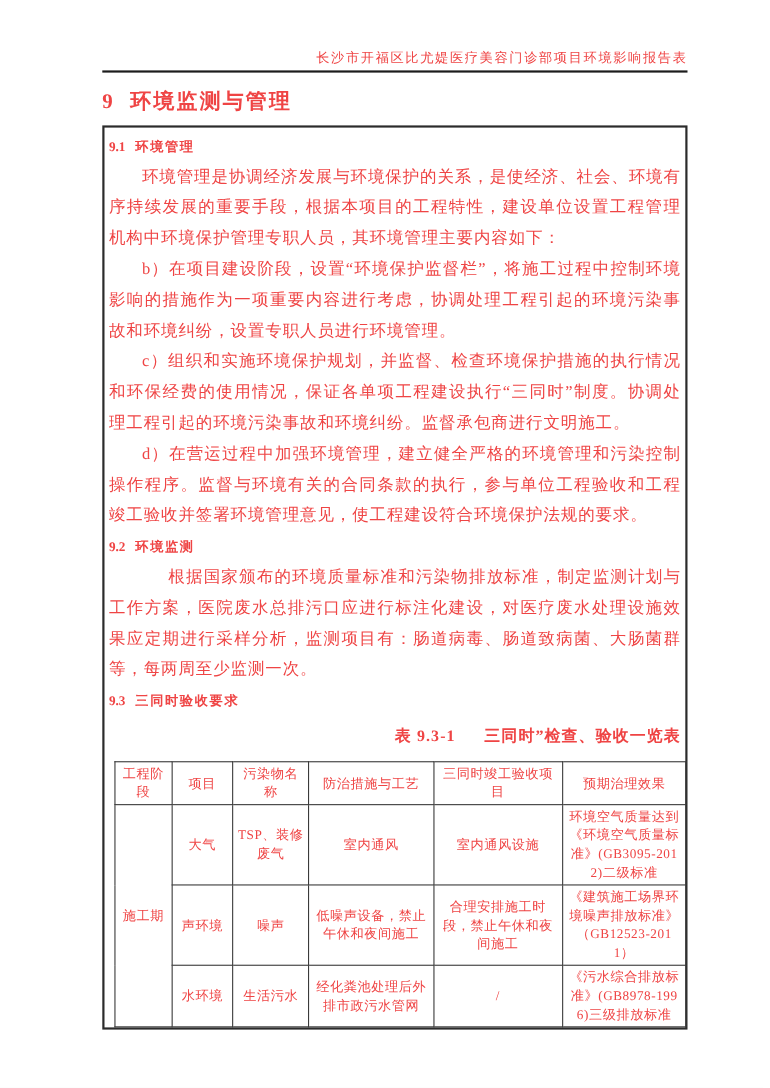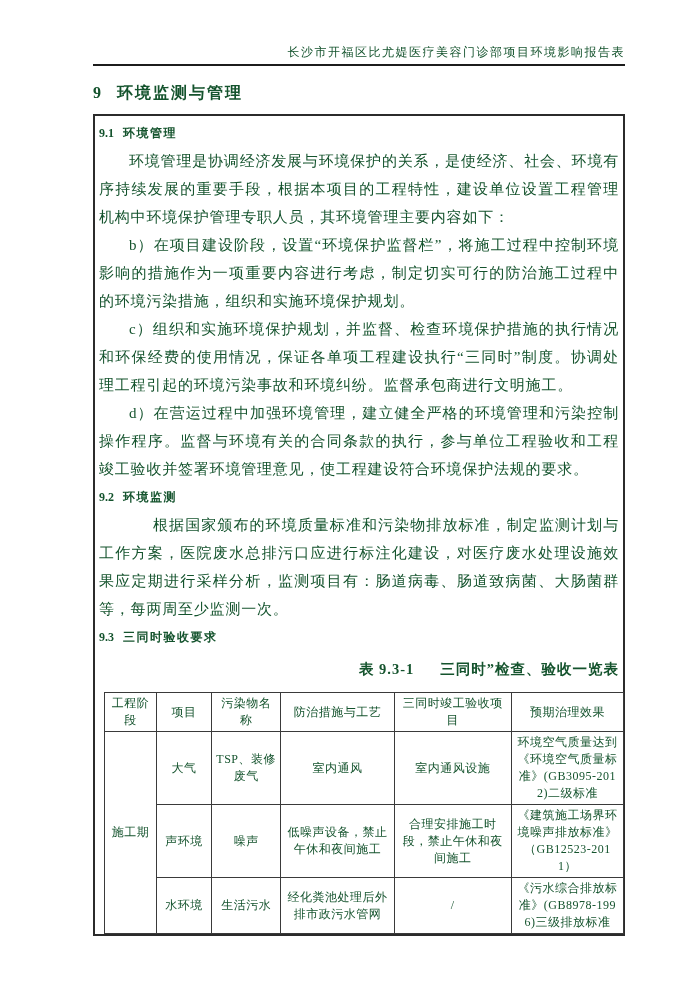--- a/index.html
+++ b/index.html
@@ -7,21 +7,21 @@
     padding: 0;
     background: #e8e8e8;
   }
   .page {
     position: relative;
     width: 700px;
     height: 989px;
     margin: 0 auto;
     background: #ffffff;
     font-family: "Liberation Serif", "DejaVu Serif", serif;
-    color: #14532d;
+    color: #ef4444;
     overflow: hidden;
     box-sizing: border-box;
   }
   .content {
     width: 532px;
     margin-left: 93px;
   }
   
   .doc-header {
     padding-top: 45px;
@@ -31,21 +31,21 @@
     line-height: 14px;
   }
   .header-rule {
     margin-top: 5px;
     border-bottom: 2px solid #1c1c1c;
     height: 0;
   }
   
   .section-heading {
     margin-top: 15px;
-    font-size: 16px;
+    font-size: 19px;
     font-weight: bold;
     letter-spacing: 2px;
     line-height: 24px;
   }
   .section-heading .sec-num {
     display: inline-block;
     margin-right: 16px;
     letter-spacing: 0;
   }
   
@@ -131,21 +131,21 @@
     <div class="section-heading">
       <span class="sec-num">9</span><span>环境监测与管理</span>
     </div>
 
     <div class="content-box">
 
       <div class="sub-heading">
         <span class="sub-num">9.1</span><span>环境管理</span>
       </div>
       <p class="para">环境管理是协调经济发展与环境保护的关系，是使经济、社会、环境有序持续发展的重要手段，根据本项目的工程特性，建设单位设置工程管理机构中环境保护管理专职人员，其环境管理主要内容如下：</p>
-      <p class="para">b）在项目建设阶段，设置“环境保护监督栏”，将施工过程中控制环境影响的措施作为一项重要内容进行考虑，制定切实可行的防治施工过程中的环境污染措施，组织和实施环境保护规划。</p>
+      <p class="para">b）在项目建设阶段，设置“环境保护监督栏”，将施工过程中控制环境影响的措施作为一项重要内容进行考虑，协调处理工程引起的环境污染事故和环境纠纷，设置专职人员进行环境管理。</p>
       <p class="para">c）组织和实施环境保护规划，并监督、检查环境保护措施的执行情况和环保经费的使用情况，保证各单项工程建设执行“三同时”制度。协调处理工程引起的环境污染事故和环境纠纷。监督承包商进行文明施工。</p>
       <p class="para">d）在营运过程中加强环境管理，建立健全严格的环境管理和污染控制操作程序。监督与环境有关的合同条款的执行，参与单位工程验收和工程竣工验收并签署环境管理意见，使工程建设符合环境保护法规的要求。</p>
 
       <div class="sub-heading">
         <span class="sub-num">9.2</span><span>环境监测</span>
       </div>
       <p class="para deep-indent">根据国家颁布的环境质量标准和污染物排放标准，制定监测计划与工作方案，医院废水总排污口应进行标注化建设，对医疗废水处理设施效果应定期进行采样分析，监测项目有：肠道病毒、肠道致病菌、大肠菌群等，每两周至少监测一次。</p>
 
       <div class="sub-heading">
         <span class="sub-num">9.3</span><span>三同时验收要求</span>

